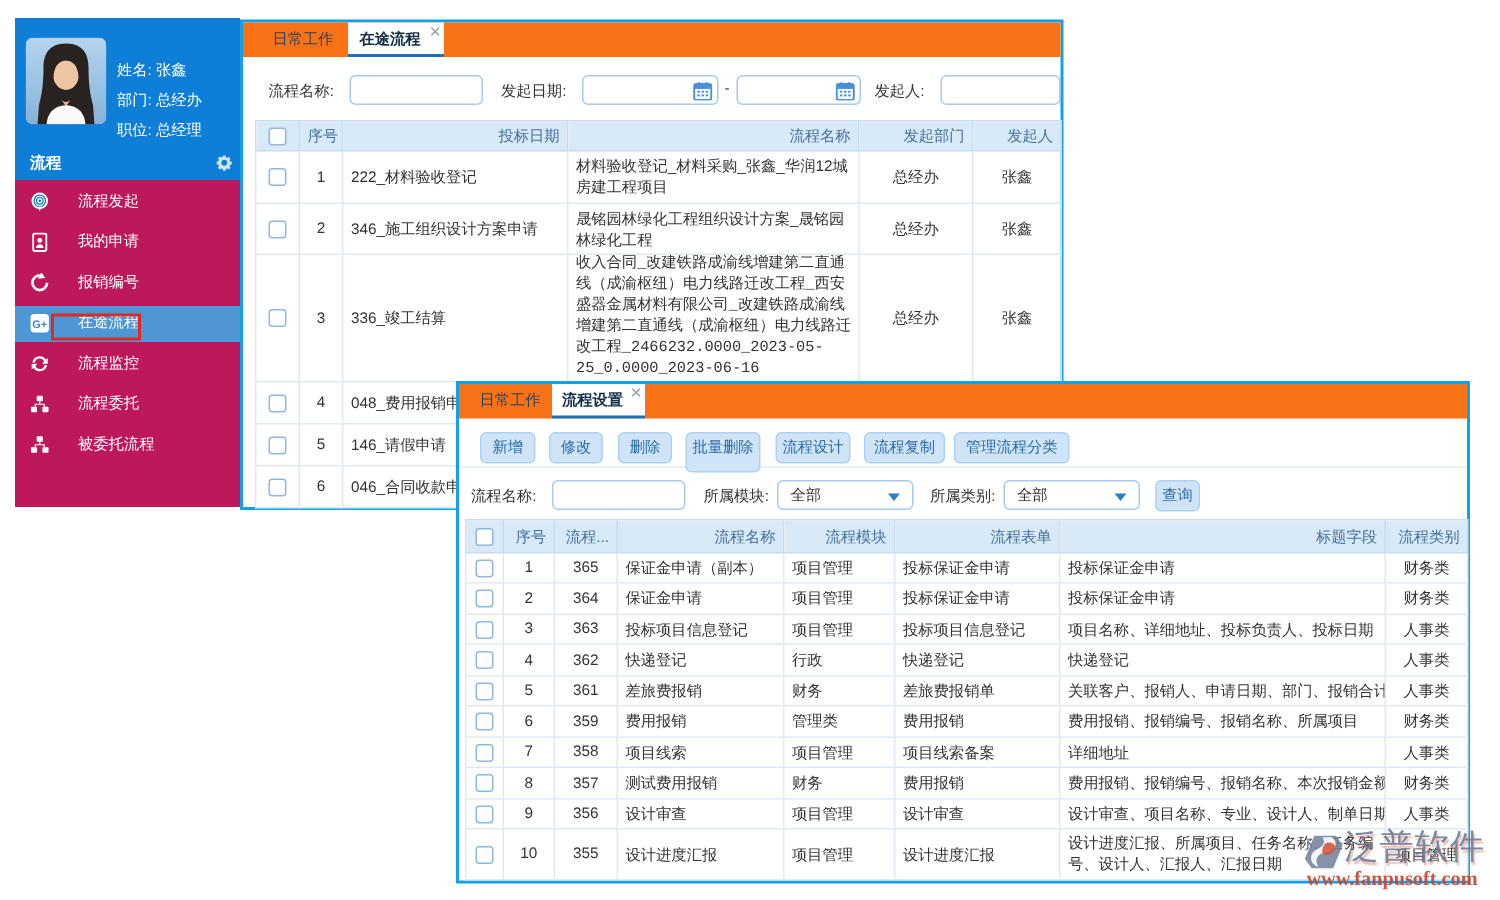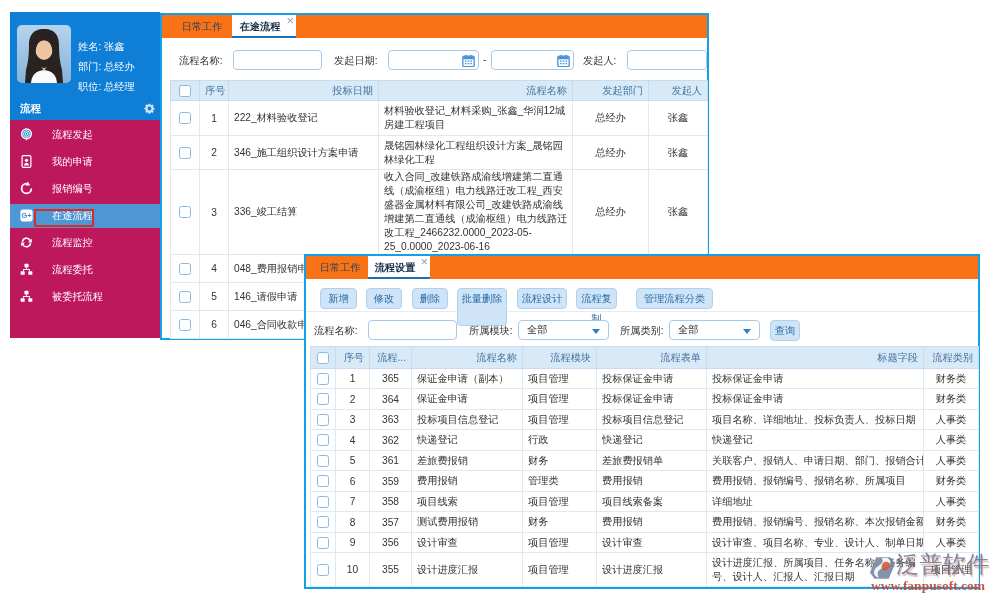--- a/index.html
+++ b/index.html
@@ -231,21 +231,21 @@
             <td>晟铭园林绿化工程组织设计方案_晟铭园<br>林绿化工程</td>
             <td class="ctr">总经办</td>
             <td class="ctr">张鑫</td>
           </tr>
         <tr style="height:85px;">
             <td>
               <div class="cb"></div>
             </td>
             <td class="ctr">3</td>
             <td>336_竣工结算</td>
-            <td style="line-height:14px;">收入合同_改建铁路成渝线增建第二直通<br>线（成渝枢纽）电力线路迁改工程_西安<br>盛器金属材料有限公司_改建铁路成渝线<br>增建第二直通线（成渝枢纽）电力线路迁<br>改工程_2466232.0000_2023-05-<br>25_0.0000_2023-06-16</td>
+            <td style="line-height:14px;font-family:Liberation Mono, monospace;">收入合同_改建铁路成渝线增建第二直通<br>线（成渝枢纽）电力线路迁改工程_西安<br>盛器金属材料有限公司_改建铁路成渝线<br>增建第二直通线（成渝枢纽）电力线路迁<br>改工程_2466232.0000_2023-05-<br>25_0.0000_2023-06-16</td>
             <td class="ctr">总经办</td>
             <td class="ctr">张鑫</td>
           </tr>
         <tr style="height:28px;">
             <td>
               <div class="cb"></div>
             </td>
             <td class="ctr">4</td>
             <td>048_费用报销申请</td>
             <td></td>
@@ -280,23 +280,23 @@
 <div id="frontwin" class="win">
   <div class="tabbar">
     <div class="tab" style="left:3px;width:62px;">日常工作</div>
     <div class="tab act" style="left:62px;width:62px;">流程设置<span class="x">×</span></div>
   </div>
   <div style="position:absolute;left:0;right:0;top:55px;height:1px;background:#e4ecf4"></div>
 
   <div class="btn" style="left:14px;top:32px;width:37px;height:21px;line-height:20px;">新增</div>
   <div class="btn" style="left:60px;top:32px;width:36px;height:21px;line-height:20px;">修改</div>
   <div class="btn" style="left:106px;top:32px;width:36px;height:21px;line-height:20px;">删除</div>
-  <div class="btn" style="left:151px;top:32px;width:50px;height:38px;line-height:20px;">批量删除</div>
+  <div class="btn" style="left:151px;top:32px;width:50px;height:27px;line-height:20px;">批量删除</div>
   <div class="btn" style="left:211px;top:32px;width:50px;height:21px;line-height:20px;">流程设计</div>
-  <div class="btn" style="left:270px;top:32px;width:41px;height:21px;line-height:20px;">流程复制</div>
+  <div class="btn" style="left:270px;top:32px;width:54px;height:21px;line-height:20px;">流程复制</div>
   <div class="btn" style="left:330px;top:32px;width:77px;height:21px;line-height:20px;">管理流程分类</div>
 
   <div class="lab" style="left:8px;top:68px;">流程名称:</div>
   <div class="inp" style="left:62px;top:64px;width:89px;height:20px;"></div>
   <div class="lab" style="left:163px;top:68px;">所属模块:</div>
   <div class="ddl" style="left:212px;top:64px;width:91px;height:20px;">
       <span class="v">全部</span>
       <span class="ar"></span>
     </div>
   <div class="lab" style="left:314px;top:68px;">所属类别:</div>

